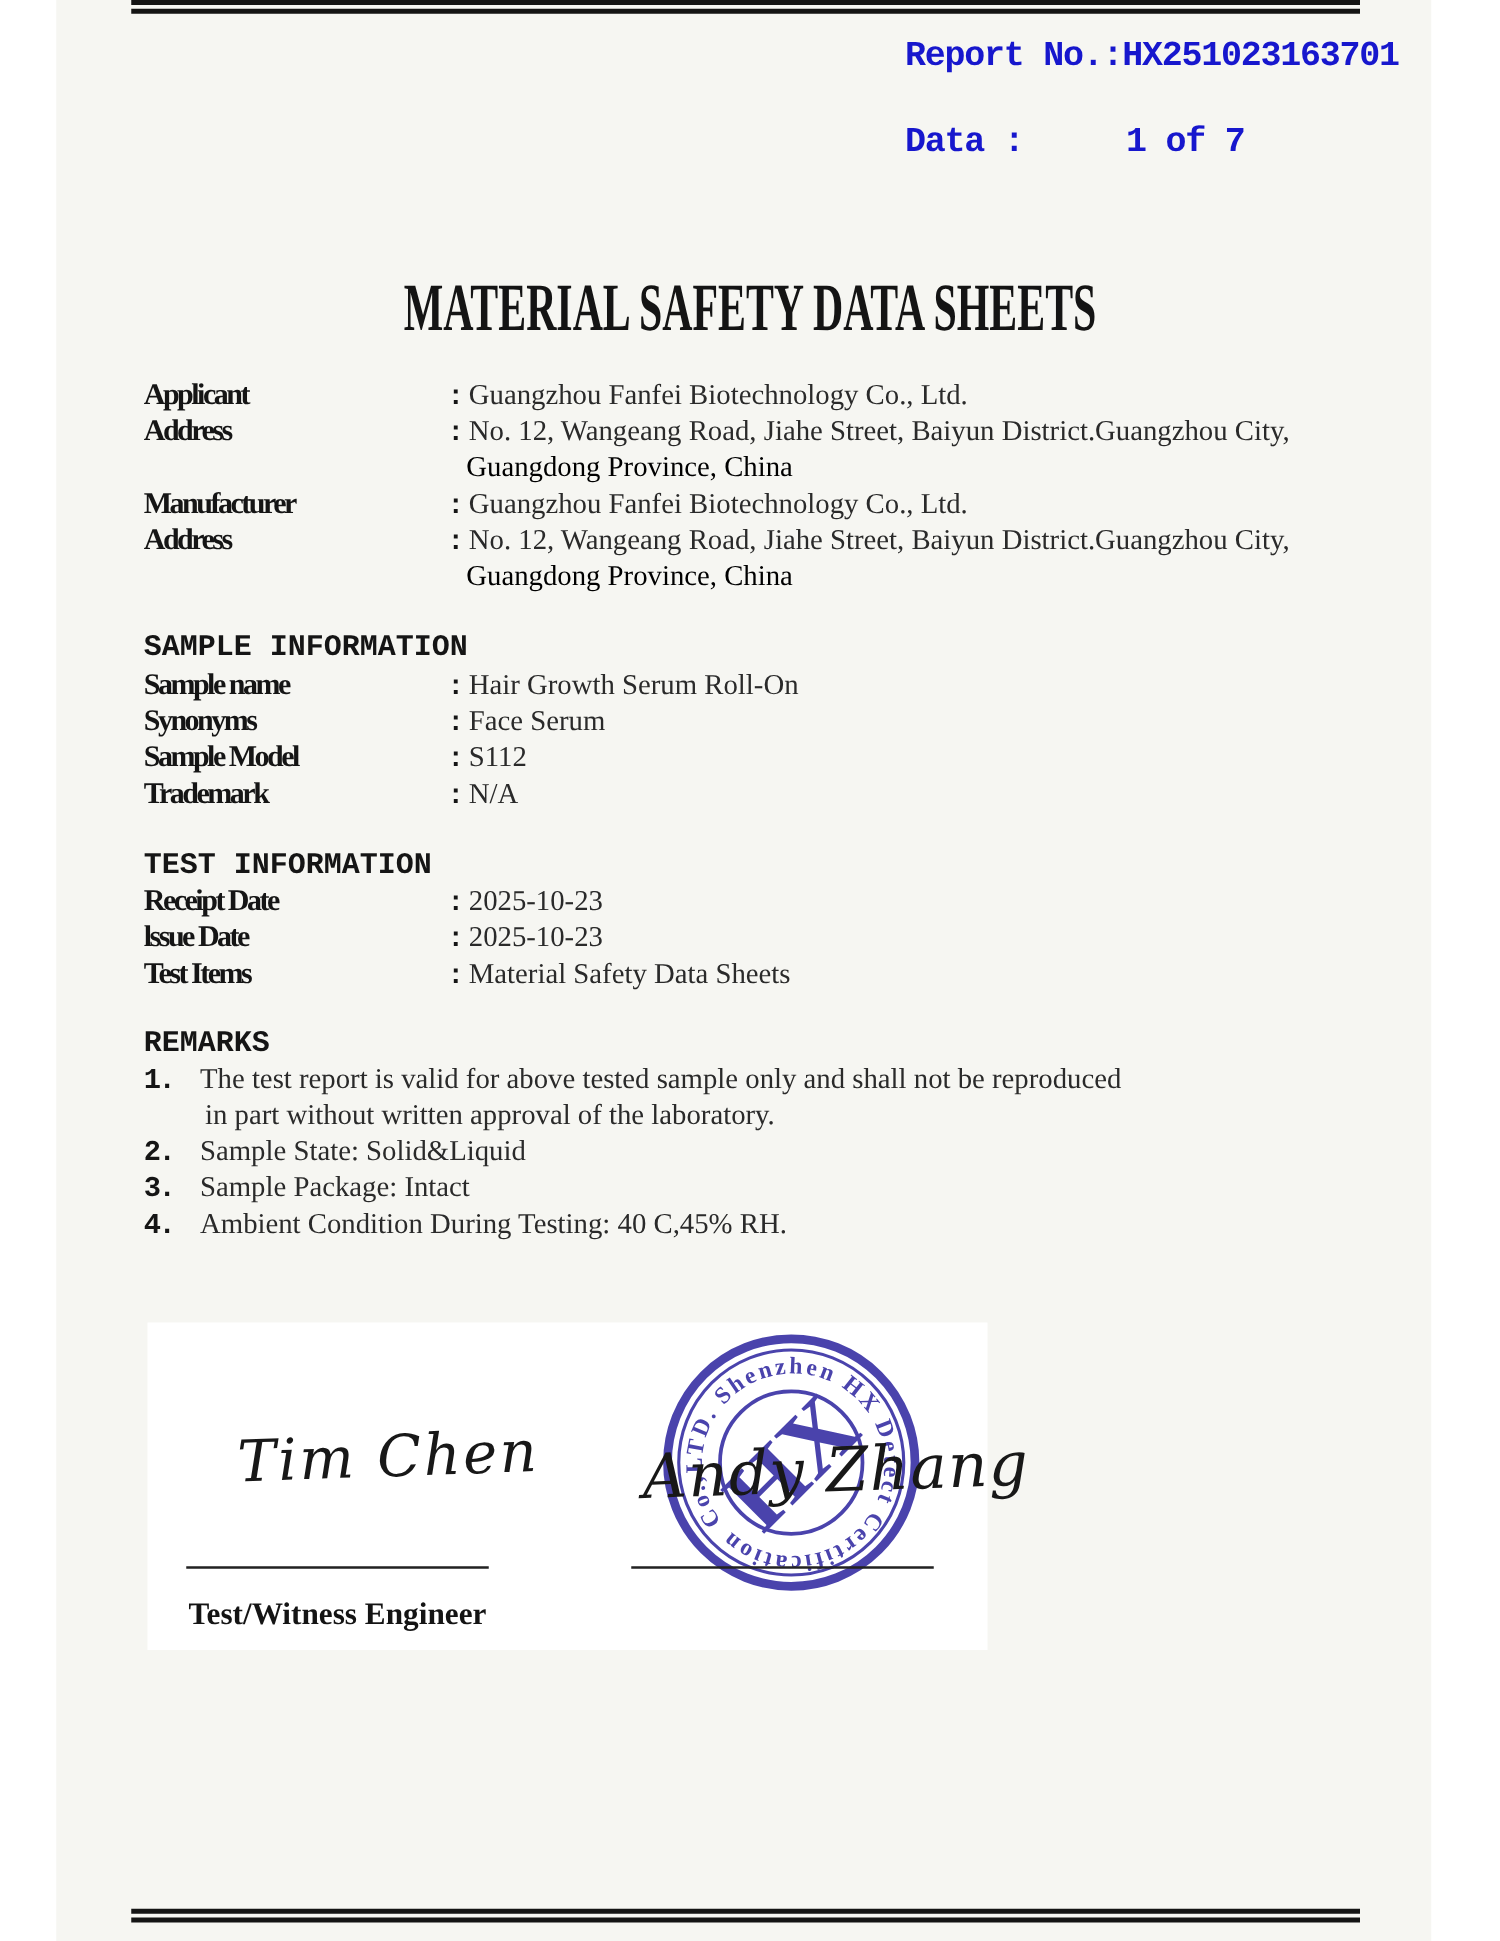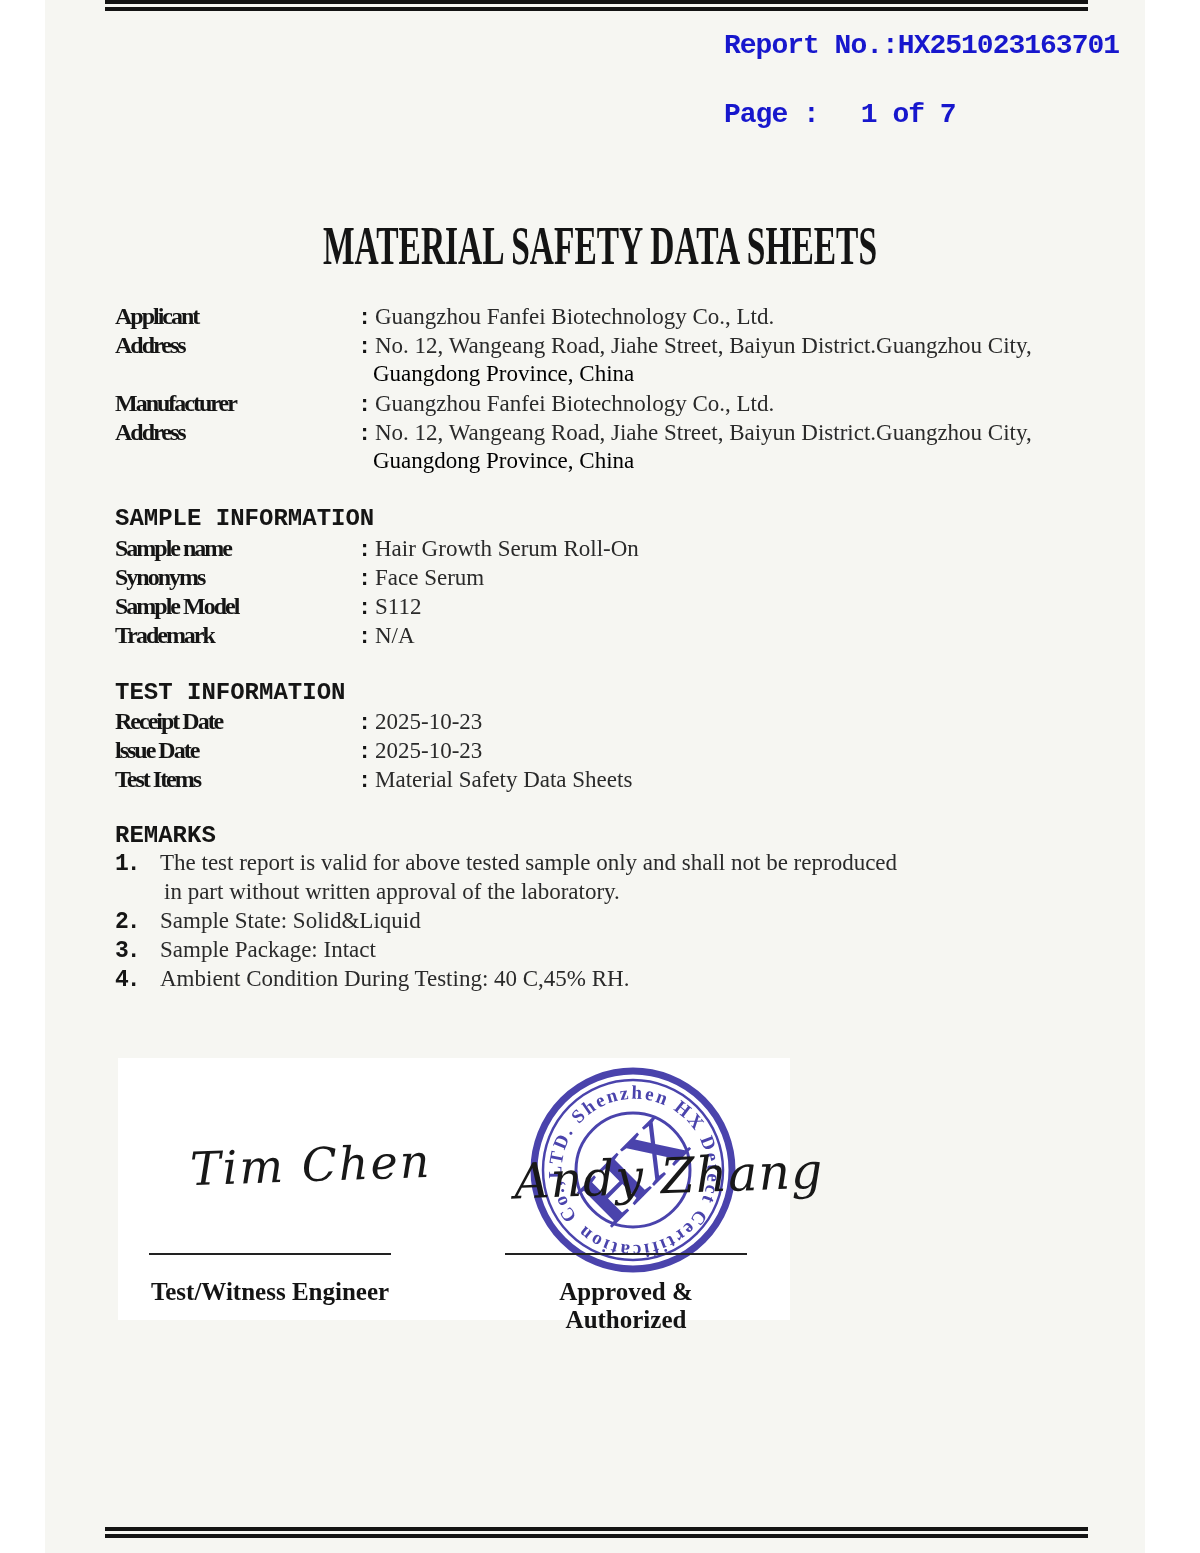--- a/index.html
+++ b/index.html
@@ -17,21 +17,21 @@
     border-top:4px solid #141414; border-bottom:4px solid #141414;
   }
   .rule-top { top:0; }
   .rule-bottom { top:1527px; }
   .blue-line {
     position:absolute; font-family:"Liberation Mono", monospace; font-weight:bold;
     font-size:28px; letter-spacing:-1px; color:#1717cd; white-space:nowrap;
   }
   .report-no { left:724px; top:30px; }
   .page-line { left:724px; top:99px; }
-  .page-line .pgval { margin-left:42px; }
+  .page-line .pgval { margin-left:82px; }
 
   .doc-title {
     position:absolute; left:0; top:215px; width:1200px; text-align:center;
     font-family:"Liberation Serif", serif; font-weight:bold; font-size:54px;
     color:#141414; transform:scaleX(0.62); transform-origin:50% 50%;
     white-space:nowrap;
   }
 
   .row { position:absolute; left:115px; height:28px; white-space:nowrap; font-size:24px; }
   .lbl {
@@ -85,21 +85,21 @@
 </head>
 <body>
 
 <div class="page"></div>
 
 <div class="double-rule rule-top"></div>
 <div class="double-rule rule-bottom"></div>
 
 <div class="blue-line report-no">Report No.:HX251023163701</div>
 <div class="blue-line page-line">
-  <span>Page :</span><span class="pgval">1 of 7</span>
+  <span>Data :</span><span class="pgval">1 of 7</span>
 </div>
 
 <div class="doc-title">MATERIAL SAFETY DATA SHEETS</div>
 
 <div class="row" style="top:303px">
   <span class="lbl">Applicant</span><span class="cln">:</span><span class="val">Guangzhou Fanfei Biotechnology Co., Ltd.</span>
 </div>
 <div class="row" style="top:332px">
   <span class="lbl">Address</span><span class="cln">:</span><span class="val">No. 12, Wangeang Road, Jiahe Street, Baiyun District.Guangzhou City,</span>
 </div>
@@ -165,14 +165,13 @@
     </defs>
     <text font-family="Liberation Serif, serif" font-size="19" font-weight="bold" fill="#3b34a6" letter-spacing="1.5">
       <textPath href="#ringPath" textLength="448">Co.,LTD.  Shenzhen  HX Detect  Certification</textPath>
     </text>
     <text x="107" y="107" transform="rotate(-45 107 107)" text-anchor="middle" dominant-baseline="central" font-family="Liberation Serif, serif" font-size="76" font-weight="bold" fill="#3b34a6">HX</text>
   </svg>
 
   <div class="sig-line sig-line-left"></div>
   <div class="sig-line sig-line-right"></div>
   <div class="sig-role sig-role-left">Test/Witness Engineer</div>
-  <div class="sig-role sig-role-right">Approved &amp; Authorized</div>
 </div>
 
 </body></html>

